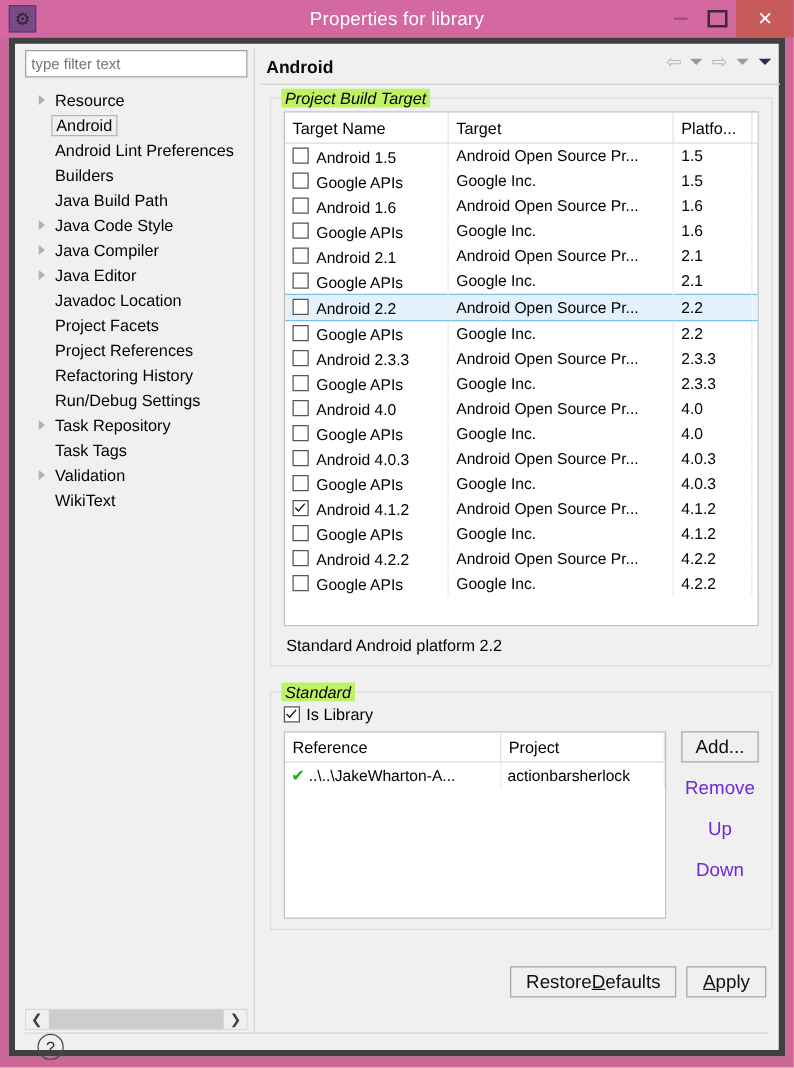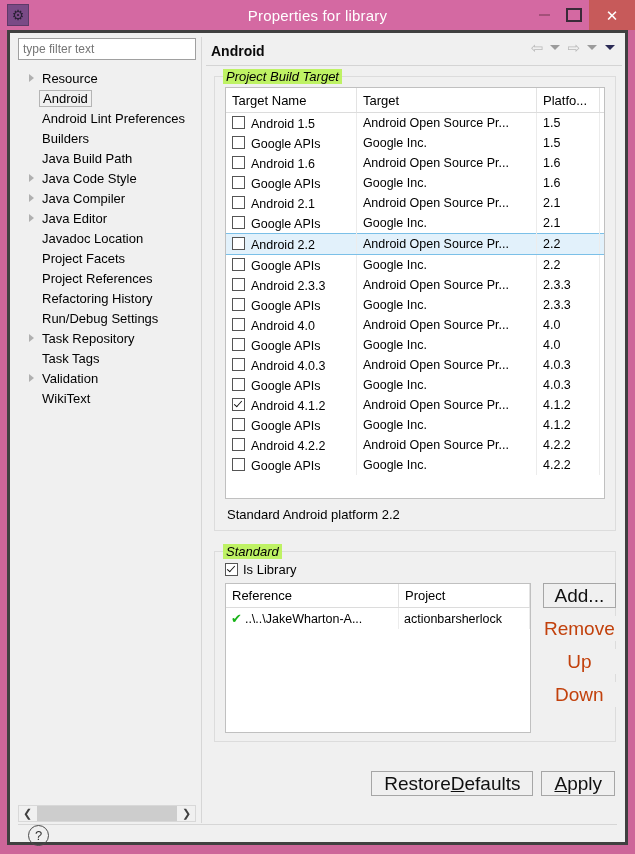--- a/index.html
+++ b/index.html
@@ -63,21 +63,21 @@
   .min-glyph { width: 11px; height: 2px; background: #a35079; }
   .max-glyph { width: 12px; height: 10px; border: 2px solid #3a2a38; }
 
   
   #dialog {
     position: absolute;
     left: 7px; top: 30px;
     width: 621px;
     height: 815px;
     background: #f0f0f0;
-    border: 3px solid #404040;
+    border: 5px solid #404040;
     box-sizing: border-box;
   }
 
   
   #left-pane {
     position: absolute;
     left: 8px; top: 5px;
     width: 178px;
     height: 760px;
   }
@@ -340,29 +340,29 @@
     flex-direction: column;
     align-items: stretch;
     margin-left: 12px;
     gap: 8px;
   }
   .btn {
     height: 25px;
     background: #f0f0f0;
     border: 1px solid #a6a6a6;
     font-family: "Liberation Sans", sans-serif;
-    font-size: 19px;
+    font-size: 15px;
     color: #101010;
     display: flex;
     align-items: center;
     justify-content: center;
     box-sizing: border-box;
   }
   .btn.disabled {
-    color: #c2410c;
+    color: #6d28d9;
     border-color: #f0f0f0;
   }
 
   
   #apply-row {
     position: absolute;
     right: 10px; top: 738px;
     display: flex;
     gap: 8px;
   }

